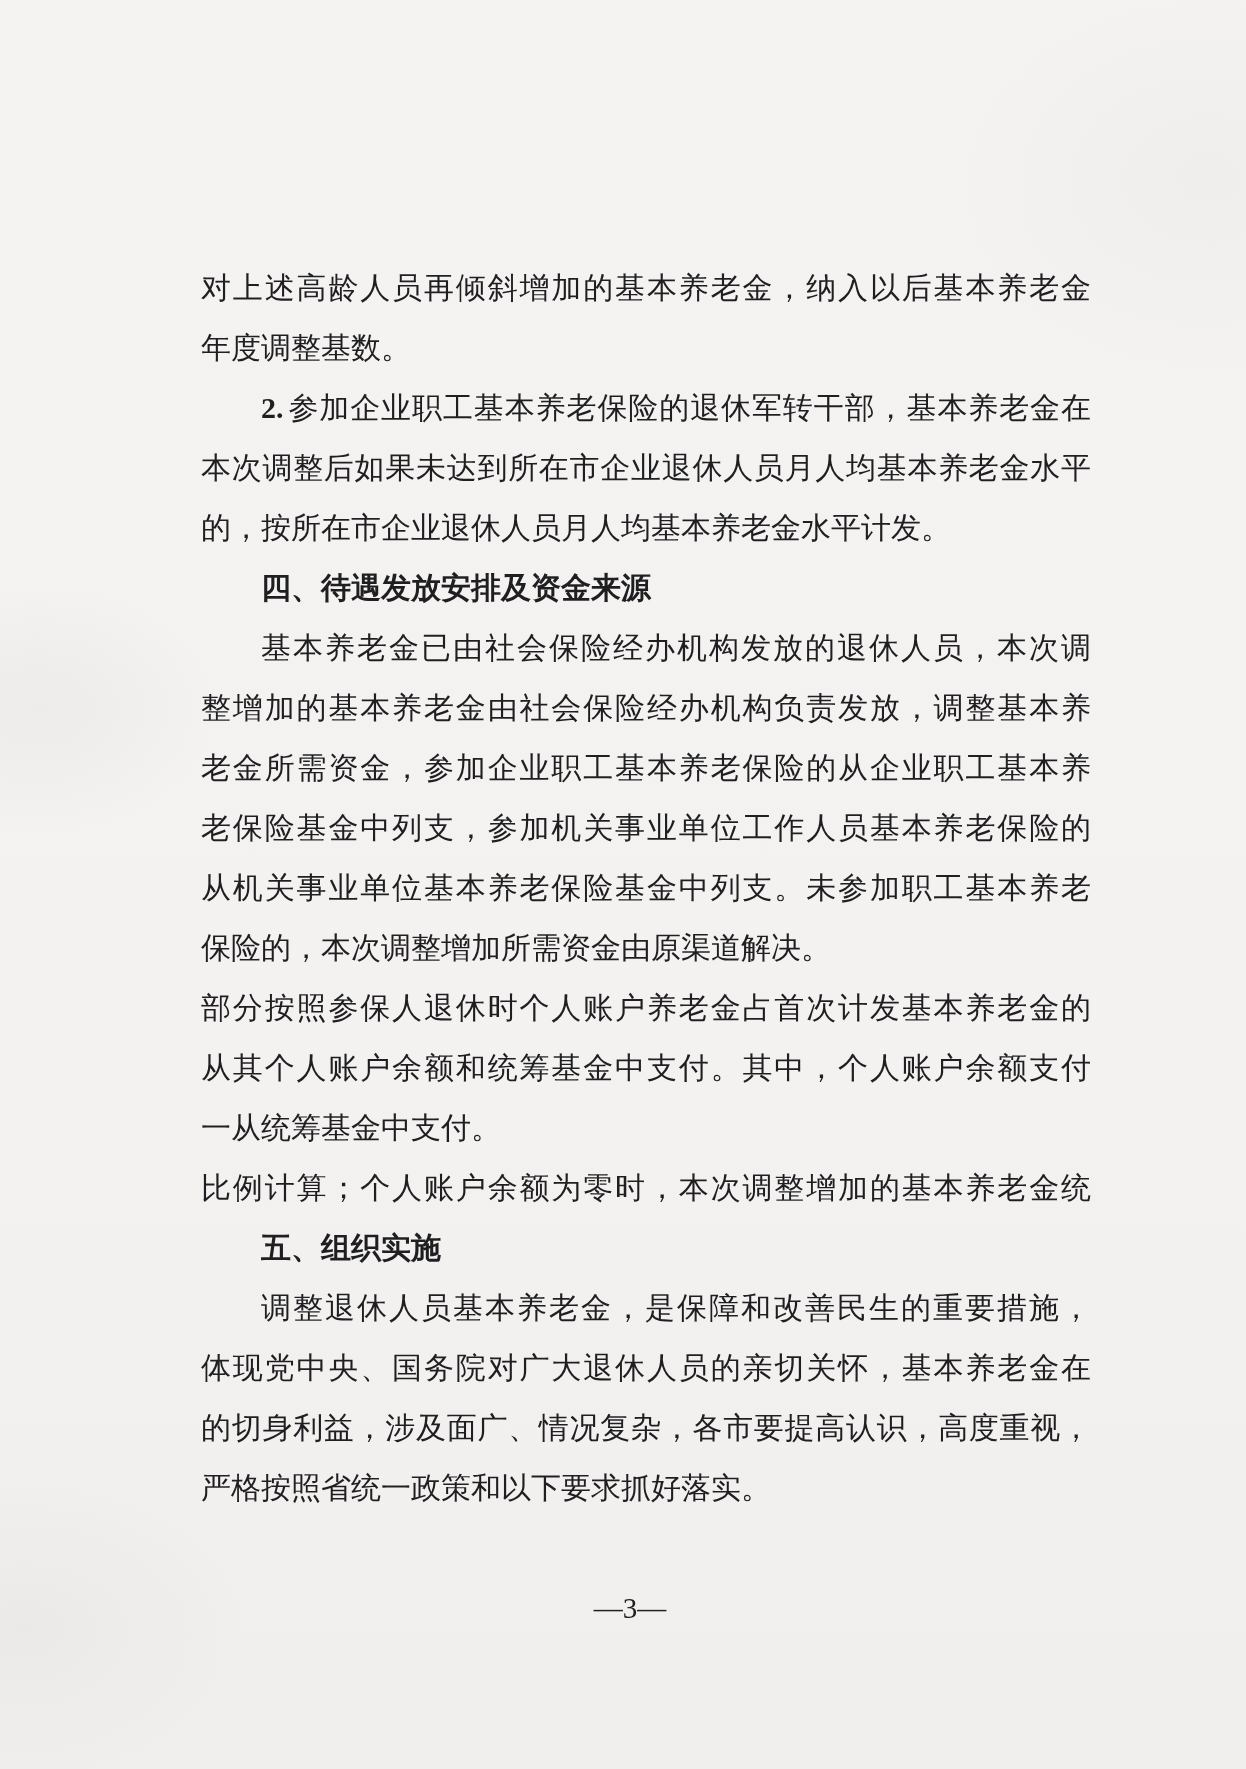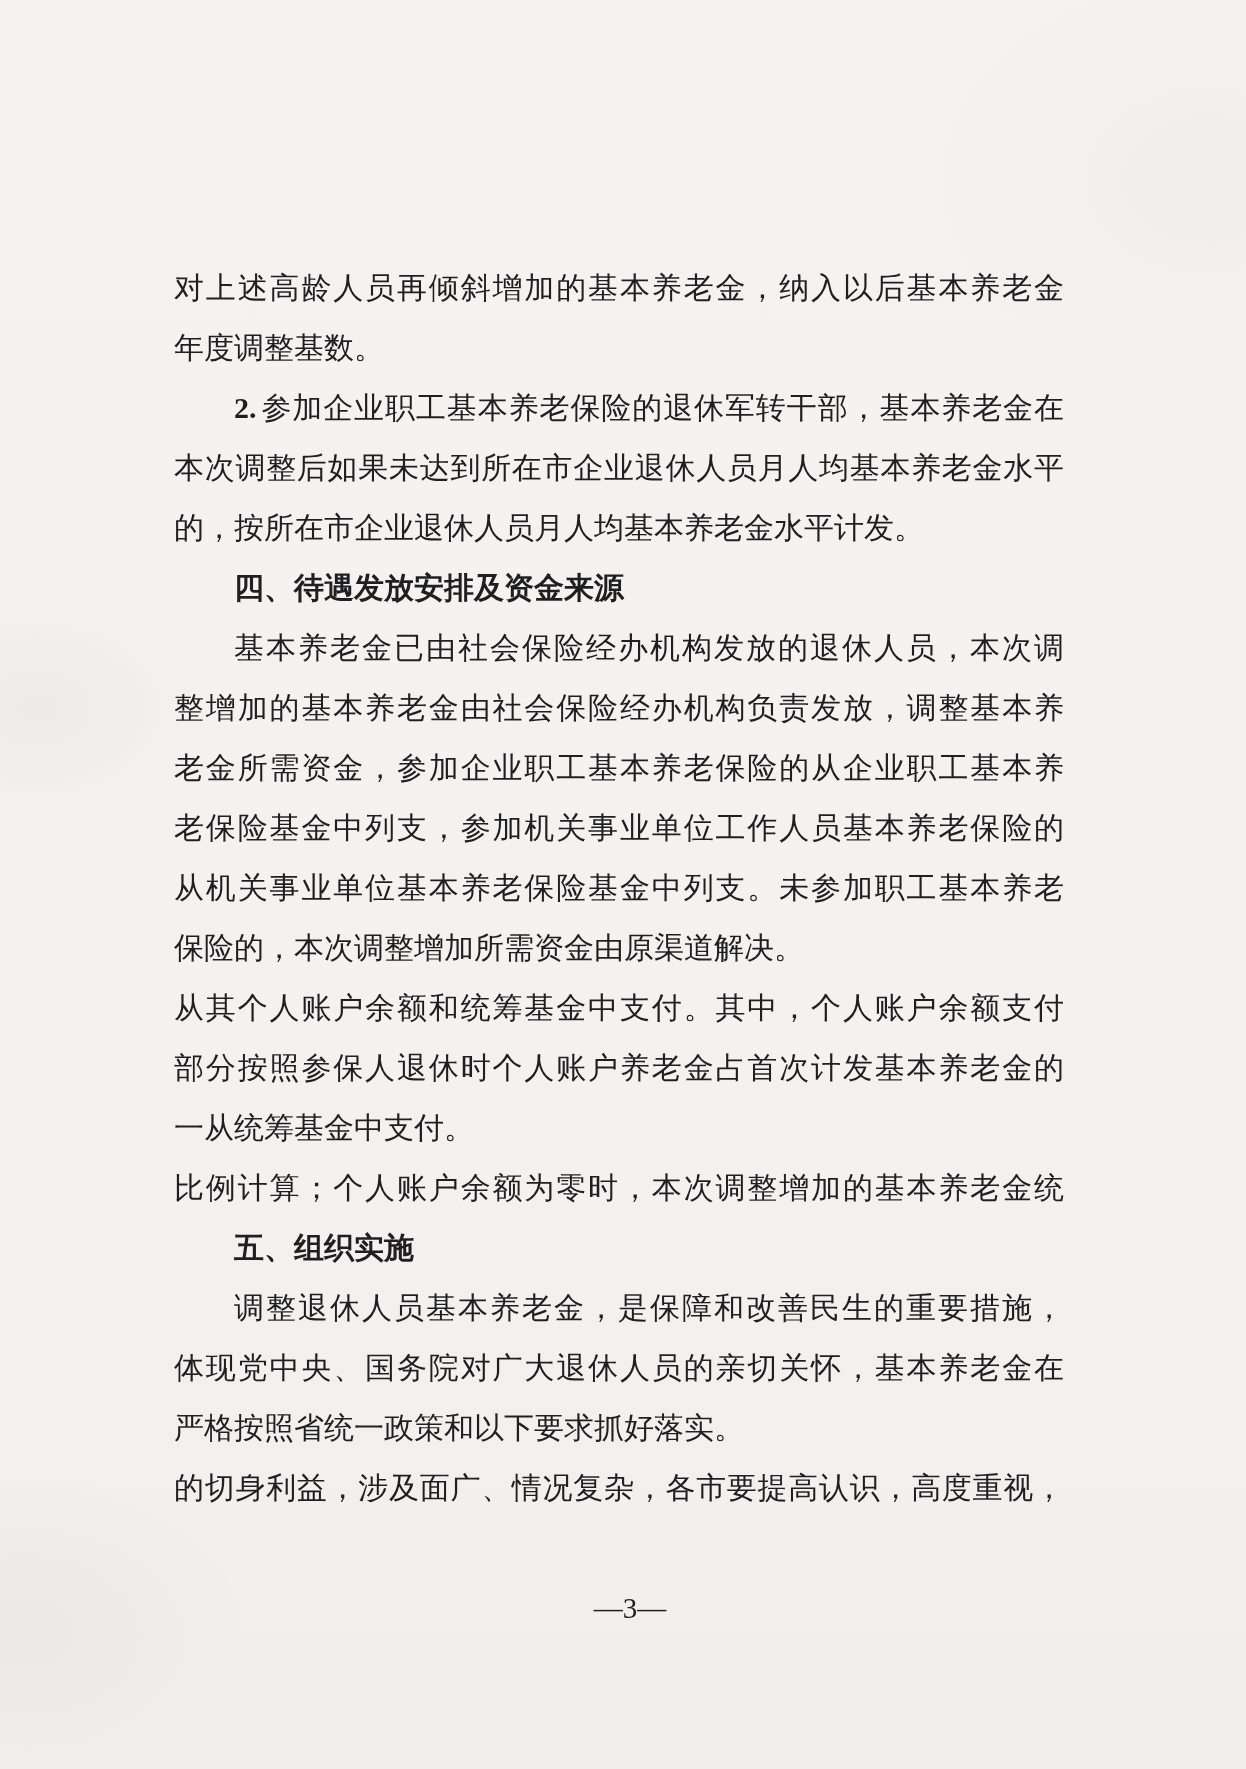--- a/index.html
+++ b/index.html
@@ -17,21 +17,21 @@
     width:1246px;height:1769px;
     overflow:hidden;
     background:
       radial-gradient(ellipse 260px 180px at 3% 40%, rgba(115,105,110,0.05), transparent 70%),
       radial-gradient(ellipse 320px 220px at 2% 92%, rgba(115,105,110,0.05), transparent 70%),
       radial-gradient(ellipse 400px 300px at 97% 10%, rgba(125,115,120,0.04), transparent 70%),
       linear-gradient(180deg,#f5f3f2 0%,#f4f2f1 60%,#f1efee 100%);
   }
   .doc{
     position:absolute;
-    left:174px; top:258px;
+    left:201px; top:258px;
     width:890px;
     color:var(--ink);
   }
   .line{
     font-size:30px;
     line-height:60px;
     height:60px;
     text-align:justify;
     text-align-last:justify;
     text-justify:inter-character;
@@ -69,24 +69,24 @@
       <div class="line indent"><b class="num">2.</b><span class="txt">参加企业职工基本养老保险的退休军转干部，基本养老金在</span></div>
       <div class="line"><span class="txt">本次调整后如果未达到所在市企业退休人员月人均基本养老金水平</span></div>
       <div class="line end"><span class="txt">的，按所在市企业退休人员月人均基本养老金水平计发。</span></div>
       <div class="line heading indent end"><span class="txt">四、待遇发放安排及资金来源</span></div>
       <div class="line indent"><span class="txt">基本养老金已由社会保险经办机构发放的退休人员，本次调</span></div>
       <div class="line"><span class="txt">整增加的基本养老金由社会保险经办机构负责发放，调整基本养</span></div>
       <div class="line"><span class="txt">老金所需资金，参加企业职工基本养老保险的从企业职工基本养</span></div>
       <div class="line"><span class="txt">老保险基金中列支，参加机关事业单位工作人员基本养老保险的</span></div>
       <div class="line"><span class="txt">从机关事业单位基本养老保险基金中列支。未参加职工基本养老</span></div>
       <div class="line end"><span class="txt">保险的，本次调整增加所需资金由原渠道解决。</span></div>
+      <div class="line"><span class="txt">部分按照参保人退休时个人账户养老金占首次计发基本养老金的</span></div>
       <div class="line"><span class="txt">从其个人账户余额和统筹基金中支付。其中，个人账户余额支付</span></div>
-      <div class="line"><span class="txt">部分按照参保人退休时个人账户养老金占首次计发基本养老金的</span></div>
       <div class="line end"><span class="txt">一从统筹基金中支付。</span></div>
       <div class="line"><span class="txt">比例计算；个人账户余额为零时，本次调整增加的基本养老金统</span></div>
       <div class="line heading indent end"><span class="txt">五、组织实施</span></div>
       <div class="line indent"><span class="txt">调整退休人员基本养老金，是保障和改善民生的重要措施，</span></div>
       <div class="line"><span class="txt">体现党中央、国务院对广大退休人员的亲切关怀，基本养老金在</span></div>
+      <div class="line"><span class="txt">的切身利益，涉及面广、情况复杂，各市要提高认识，高度重视，</span></div>
       <div class="line end"><span class="txt">严格按照省统一政策和以下要求抓好落实。</span></div>
-      <div class="line"><span class="txt">的切身利益，涉及面广、情况复杂，各市要提高认识，高度重视，</span></div>
     </div>
   <div class="page-number">—3—</div>
 </div>
 
 </body></html>

